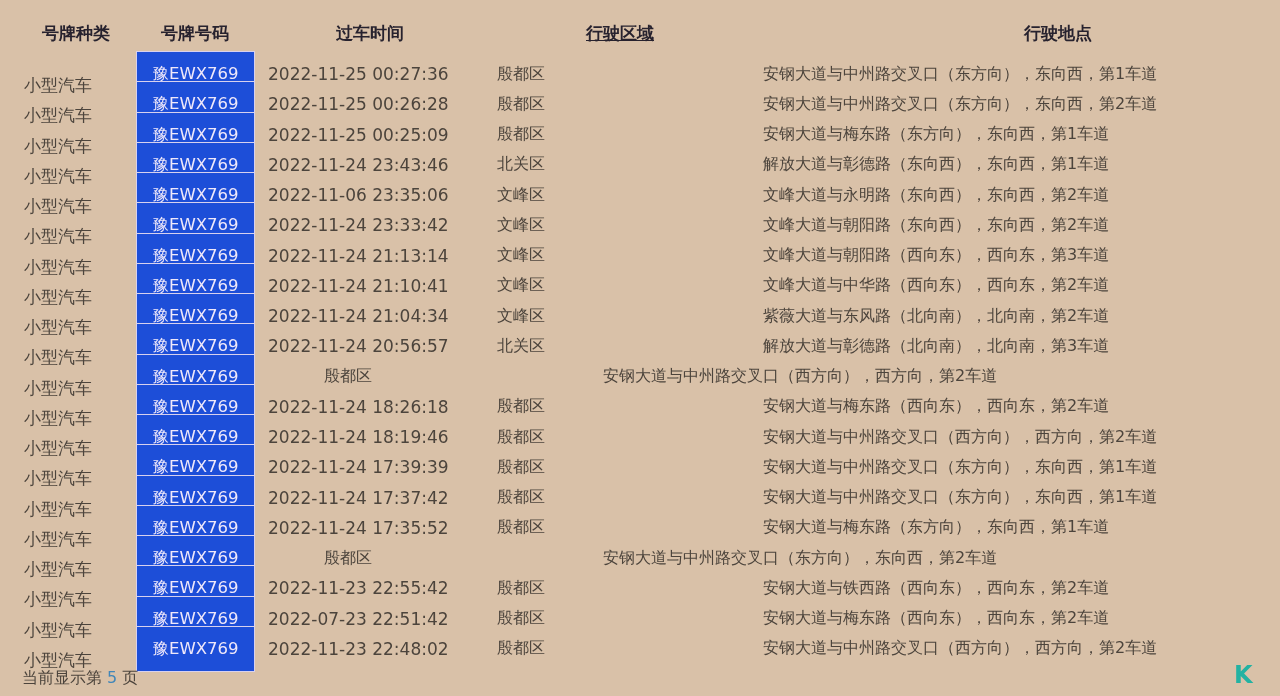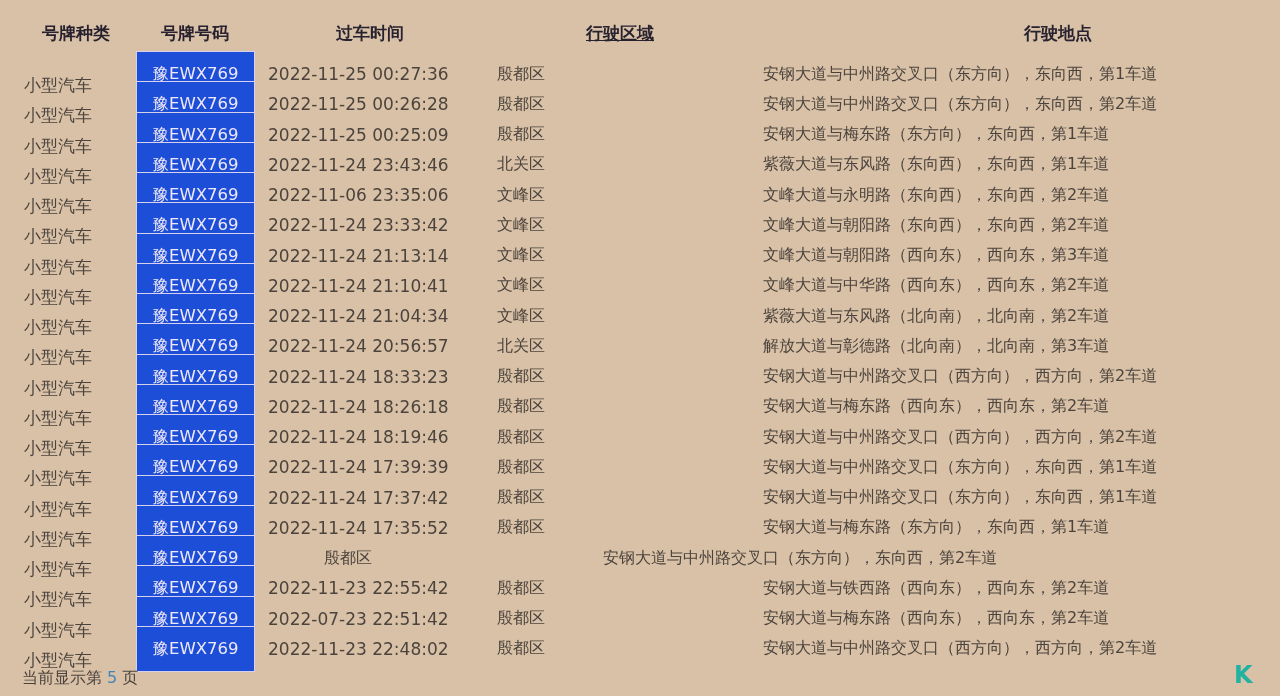--- a/index.html
+++ b/index.html
@@ -157,21 +157,21 @@
       <div class="cell c-location">安钢大道与梅东路（东方向），东向西，第1车道</div>
     </div>
 
     <div class="row">
       <div class="cell c-type">小型汽车</div>
       <div class="cell c-plate">
         <span class="badge">豫EWX769</span>
       </div>
       <div class="cell c-time">2022-11-24 23:43:46</div>
       <div class="cell c-district">北关区</div>
-      <div class="cell c-location">紫薇大道与东风路（东向西），东向西，第1车道</div>
+      <div class="cell c-location">解放大道与彰德路（东向西），东向西，第1车道</div>
     </div>
 
     <div class="row">
       <div class="cell c-type">小型汽车</div>
       <div class="cell c-plate">
         <span class="badge">豫EWX769</span>
       </div>
       <div class="cell c-time">2022-11-06 23:35:06</div>
       <div class="cell c-district">文峰区</div>
       <div class="cell c-location">文峰大道与永明路（东向西），东向西，第2车道</div>
@@ -225,21 +225,20 @@
       <div class="cell c-time">2022-11-24 20:56:57</div>
       <div class="cell c-district">北关区</div>
       <div class="cell c-location">解放大道与彰德路（北向南），北向南，第3车道</div>
     </div>
 
     <div class="row">
       <div class="cell c-type">小型汽车</div>
       <div class="cell c-plate">
         <span class="badge">豫EWX769</span>
       </div>
-      <div class="cell c-time">2022-11-24 18:33:23</div>
       <div class="cell c-district">殷都区</div>
       <div class="cell c-location">安钢大道与中州路交叉口（西方向），西方向，第2车道</div>
     </div>
 
     <div class="row">
       <div class="cell c-type">小型汽车</div>
       <div class="cell c-plate">
         <span class="badge">豫EWX769</span>
       </div>
       <div class="cell c-time">2022-11-24 18:26:18</div>

